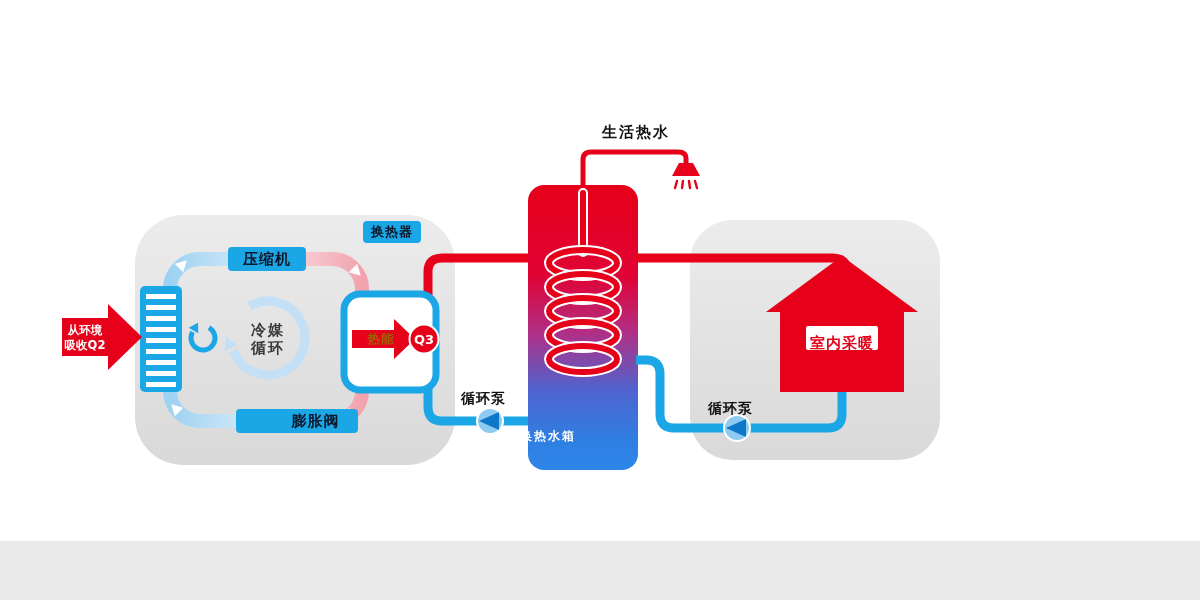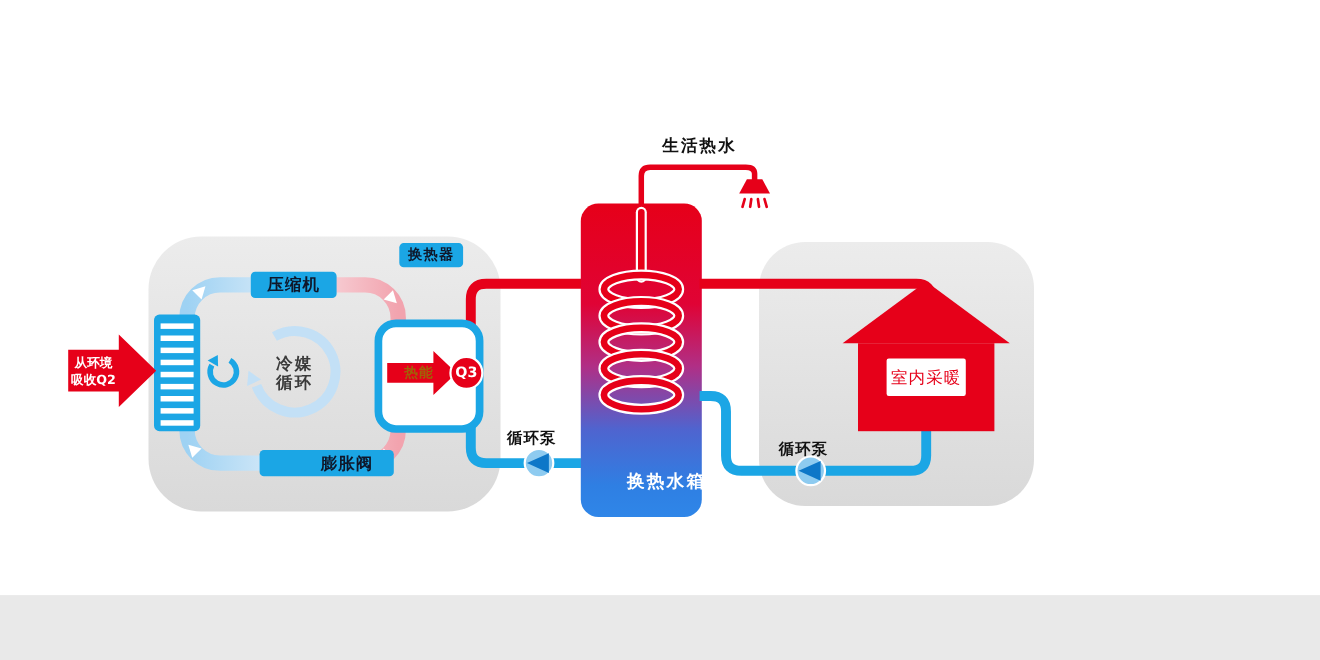--- a/index.html
+++ b/index.html
@@ -20,27 +20,27 @@
   .expansion{left:236px;top:409px;width:85px;height:24px;font-size:15px;line-height:24px;letter-spacing:1px;padding-left:37px;}
   .hx-badge{left:363px;top:221px;width:58px;height:22px;font-size:13px;line-height:22px;letter-spacing:1px;}
   .refrig{position:absolute;left:238px;top:321px;width:60px;text-align:center;font-size:15px;font-weight:bold;
     color:#3a3a3a;line-height:18px;letter-spacing:2px;}
   .envtext{position:absolute;left:62px;top:323px;width:46px;text-align:center;color:#fff;font-weight:bold;
     font-size:11.5px;line-height:15px;}
   .heat-energy{position:absolute;left:359px;top:331px;width:44px;text-align:center;color:#a16207;font-size:12.5px;
     font-weight:bold;line-height:16px;letter-spacing:1px;}
   .q3{position:absolute;left:410px;top:332px;width:28px;text-align:center;color:#fff;font-size:13px;font-weight:bold;}
   .dhw{position:absolute;left:602px;top:123px;font-size:15px;font-weight:bold;color:#111;letter-spacing:2px;}
-  .tank-label{position:absolute;left:551px;top:428px;width:110px;text-align:center;color:#fff;font-size:16px;
+  .tank-label{position:absolute;left:520px;top:428px;width:110px;color:#fff;font-size:12px;
     font-weight:bold;letter-spacing:2px;}
   .pump-label{position:absolute;font-size:14px;font-weight:bold;color:#111;letter-spacing:1px;}
   .pump-left-label{left:461px;top:390px;}
   .pump-right-label{left:708px;top:400px;}
-  .house-label{position:absolute;left:806px;top:326px;width:72px;height:34px;background:#fff;color:#e60019;
-    font-size:15px;font-weight:normal;text-align:center;line-height:34px;letter-spacing:1px;border-radius:2px;}
+  .house-label{position:absolute;left:806px;top:326px;width:72px;height:24px;background:#fff;color:#e60019;
+    font-size:15px;font-weight:bold;text-align:center;line-height:34px;letter-spacing:1px;border-radius:2px;}
   .desc{position:absolute;left:985px;top:206px;width:193px;font-size:15px;line-height:26px;color:#ad3f44;
     letter-spacing:5px;text-align:justify;text-indent:2em;}
 </style>
 </head>
 <body>
 
 <div class="stage">
 
   <div class="footer-bar"></div>
   <div class="outdoor-unit-box"></div>

